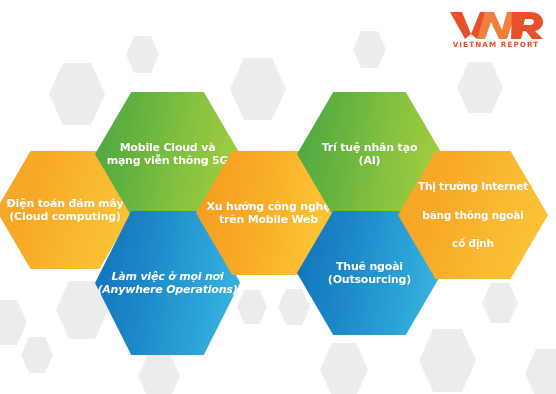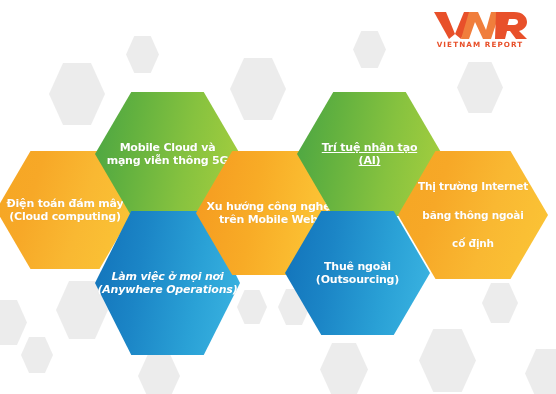--- a/index.html
+++ b/index.html
@@ -22,21 +22,21 @@
     background:#ebebeb;
     clip-path:polygon(25% 0%,75% 0%,100% 50%,75% 100%,25% 100%,0% 50%);
     -webkit-clip-path:polygon(25% 0%,75% 0%,100% 50%,75% 100%,25% 100%,0% 50%);
     opacity:.95;
     pointer-events:none;
   }
 
   
   #logo{
     position:absolute;
-    right:24px;top:6px;
+    right:8px;top:6px;
     width:104px;height:44px;
     z-index:30;
   }
   #logo svg{display:block;}
 
   
   #hexgrid{
     position:absolute;
     left:0;top:0;
     width:556px;height:394px;
@@ -143,27 +143,27 @@
     <div class="hex-wrap" style="left:196px;top:151px;width:145px;height:124px;">
       <div class="hex-shape g-orange2"></div>
       <div class="hex-label" style="font-size:11px;">
         <span>Xu hướng công nghệ</span>
         <span>trên Mobile Web</span>
       </div>
     </div>
 
     <div class="hex-wrap" style="left:297px;top:92px;width:145px;height:124px;">
       <div class="hex-shape g-green"></div>
-      <div class="hex-label" style="font-size:11px;text-decoration:underline;">
+      <div class="hex-label" style="font-size:11px;">
         <span>Trí tuệ nhân tạo</span>
         <span>(AI)</span>
       </div>
     </div>
 
-    <div class="hex-wrap" style="left:285px;top:211px;width:145px;height:124px;">
+    <div class="hex-wrap" style="left:297px;top:211px;width:145px;height:124px;">
       <div class="hex-shape g-blue"></div>
       <div class="hex-label" style="font-size:11px;">
         <span>Thuê ngoài</span>
         <span>(Outsourcing)</span>
       </div>
     </div>
 
     <div class="hex-wrap" style="left:398px;top:151px;width:150px;height:128px;">
       <div class="hex-shape g-orange"></div>
       <div class="hex-label" style="font-size:10.5px;gap:16px;">

